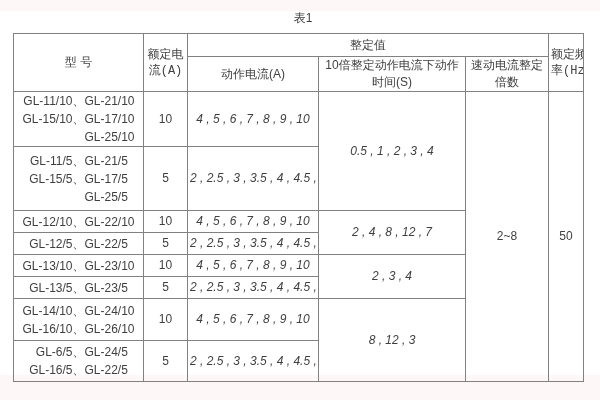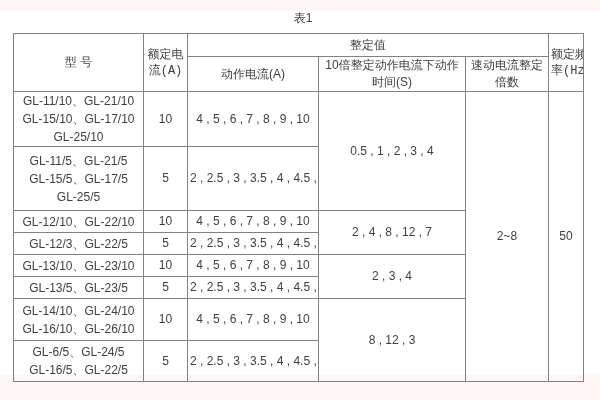--- a/index.html
+++ b/index.html
@@ -47,35 +47,36 @@
     font-weight: normal;
     color: #3f3f3f;
     text-align: center;
     vertical-align: middle;
     padding: 0 2px;
     overflow: hidden;
     line-height: 17px;
   }
   .model-block {
     display: inline-block;
-    text-align: center;
+    text-align: right;
   }
   .model-line {
     display: block;
     line-height: 18px;
     white-space: nowrap;
   }
   .wrap-line {
     display: block;
     line-height: 16px;
     white-space: nowrap;
     font-family: Liberation Mono, monospace;
   }
   .num-cell {
     white-space: nowrap;
+    font-style: italic;
   }
 </style>
 </head>
 <body>
 
 <div class="content-area"></div>
 
 <div class="table-title">表1</div>
 
 <table class="spec-table">
@@ -139,21 +140,21 @@
     <td>
       <span class="model-line">GL-12/10、GL-22/10</span>
     </td>
     <td>10</td>
     <td class="num-cell">4 , 5 , 6 , 7 , 8 , 9 , 10</td>
     <td rowspan="2" class="num-cell">2 , 4 , 8 , 12 , 7</td>
   </tr>
 
   <tr style="height:22px">
     <td>
-      <span class="model-line">GL-12/3、GL-22/5</span>
+      <span class="model-line">GL-12/5、GL-22/5</span>
     </td>
     <td>5</td>
     <td class="num-cell">2 , 2.5 , 3 , 3.5 , 4 , 4.5 , 5</td>
   </tr>
 
   <tr style="height:22px">
     <td>
       <span class="model-line">GL-13/10、GL-23/10</span>
     </td>
     <td>10</td>

